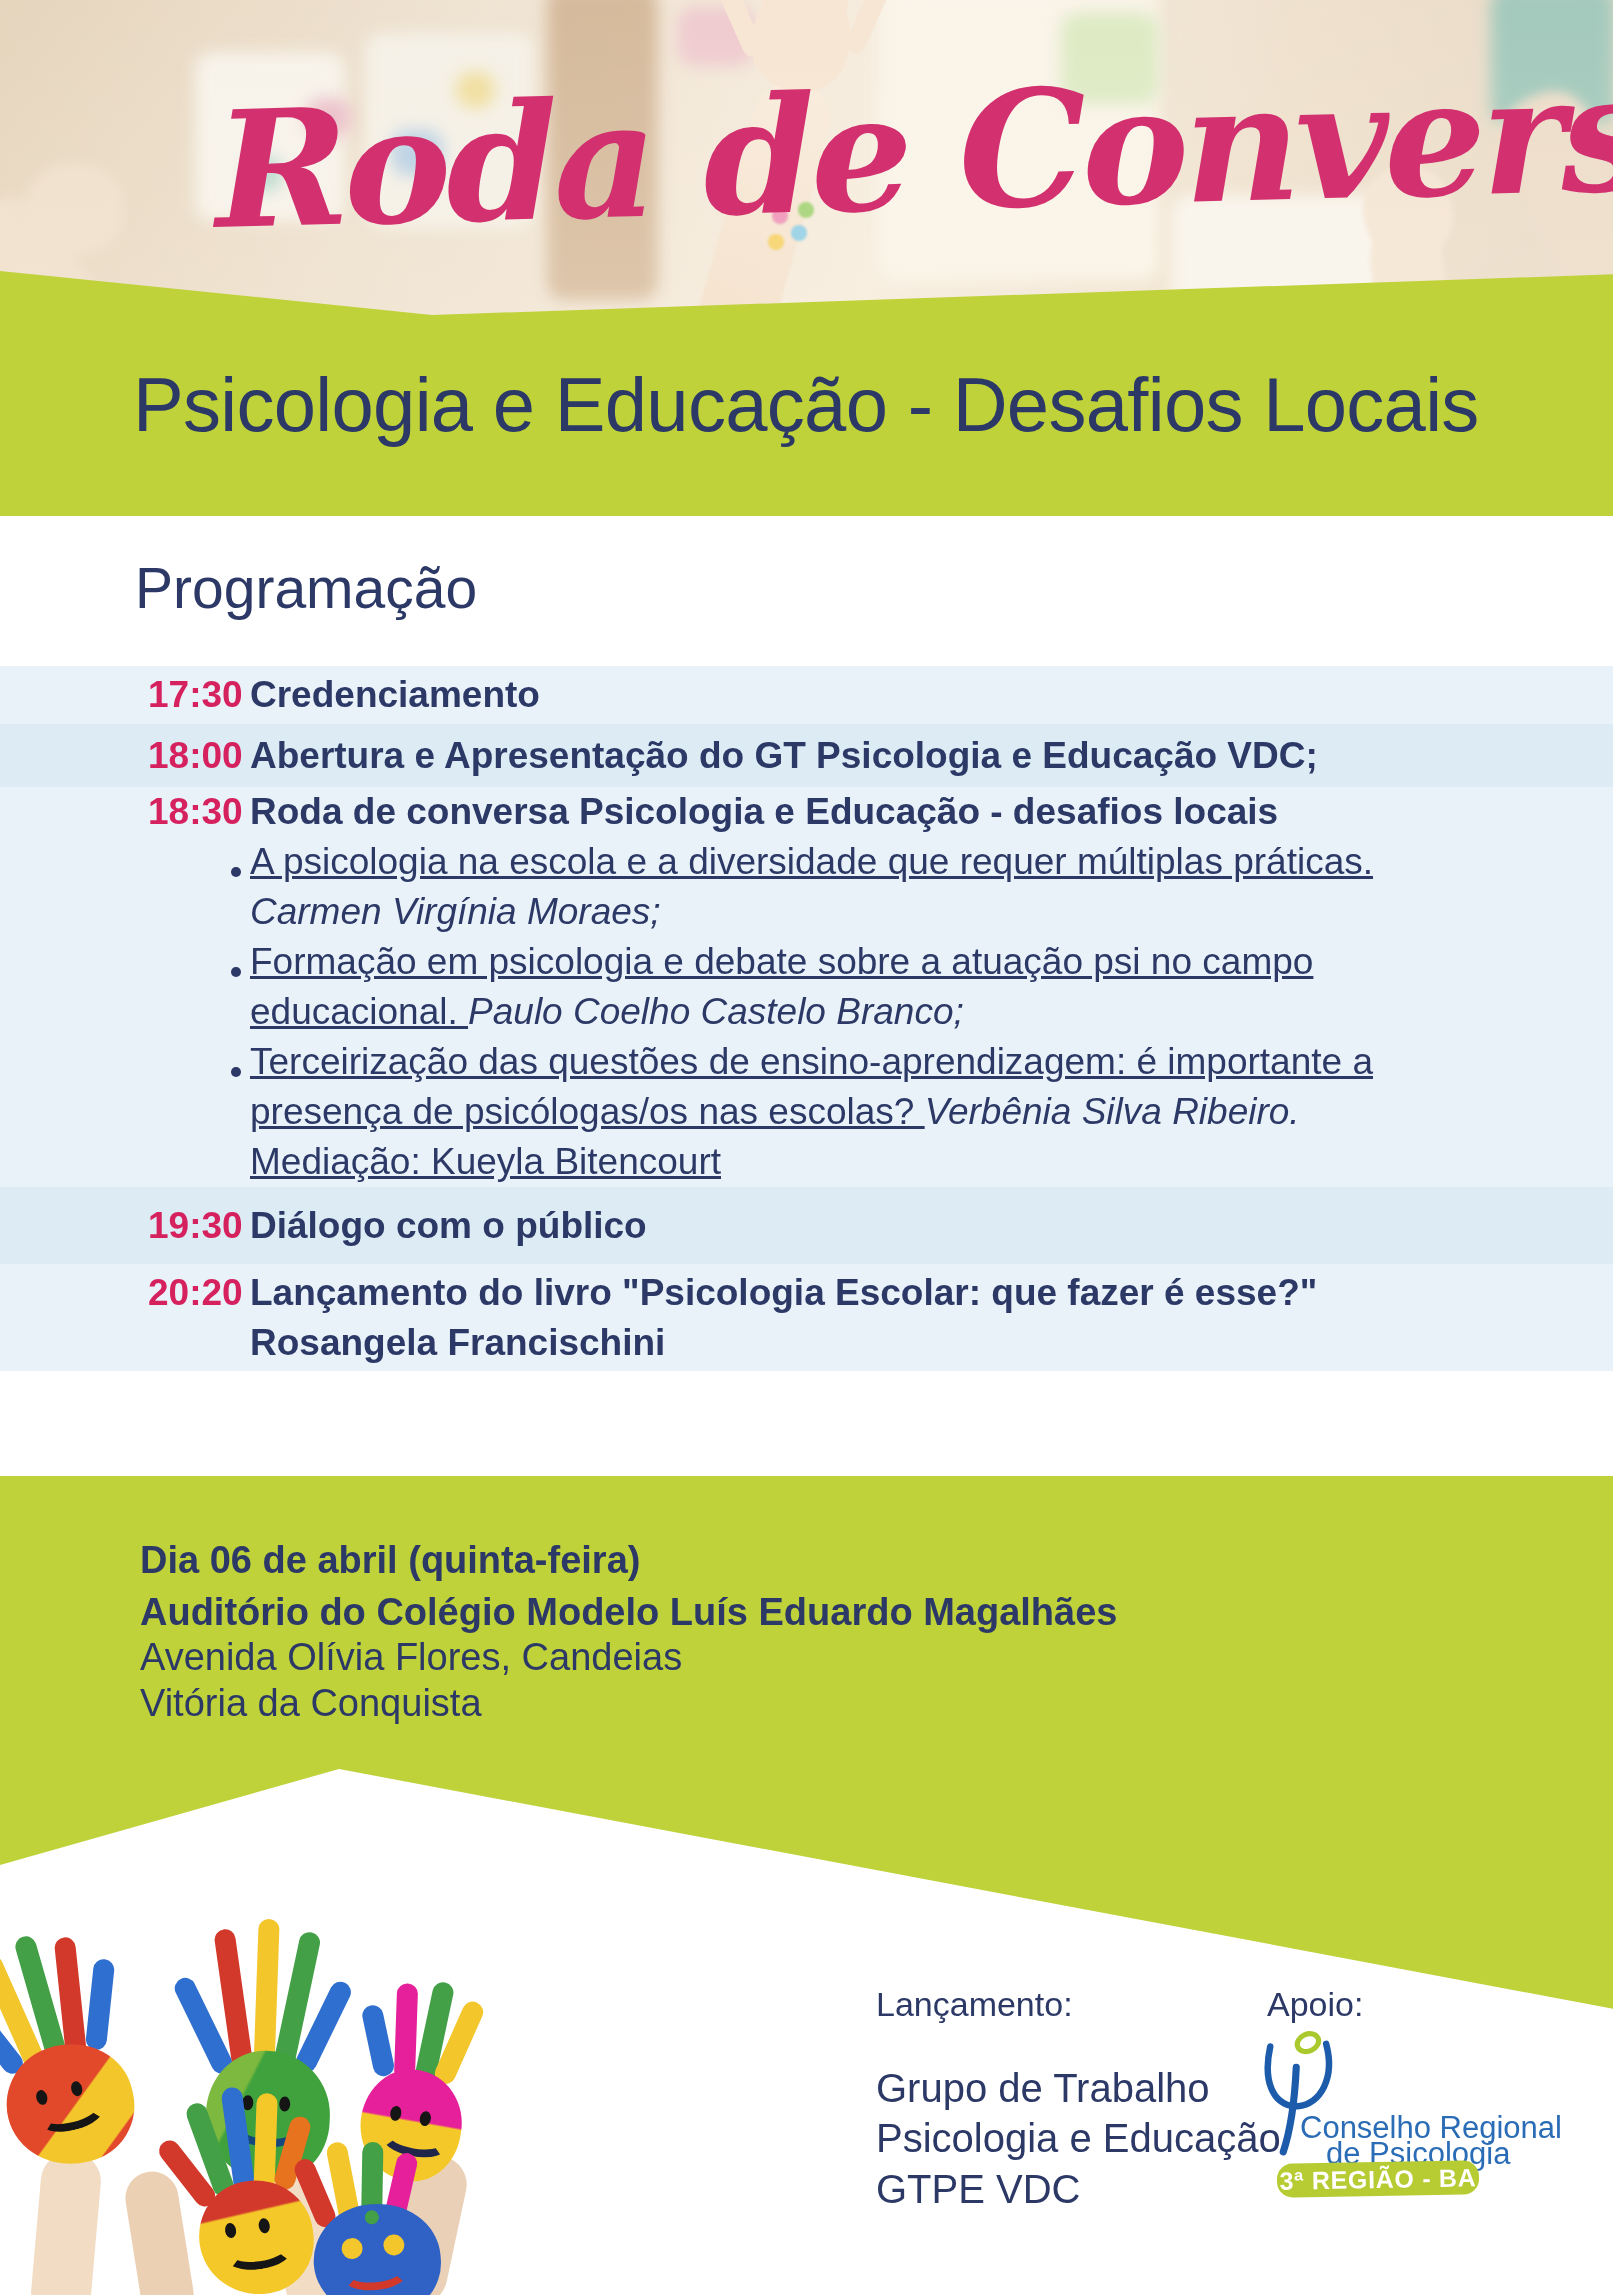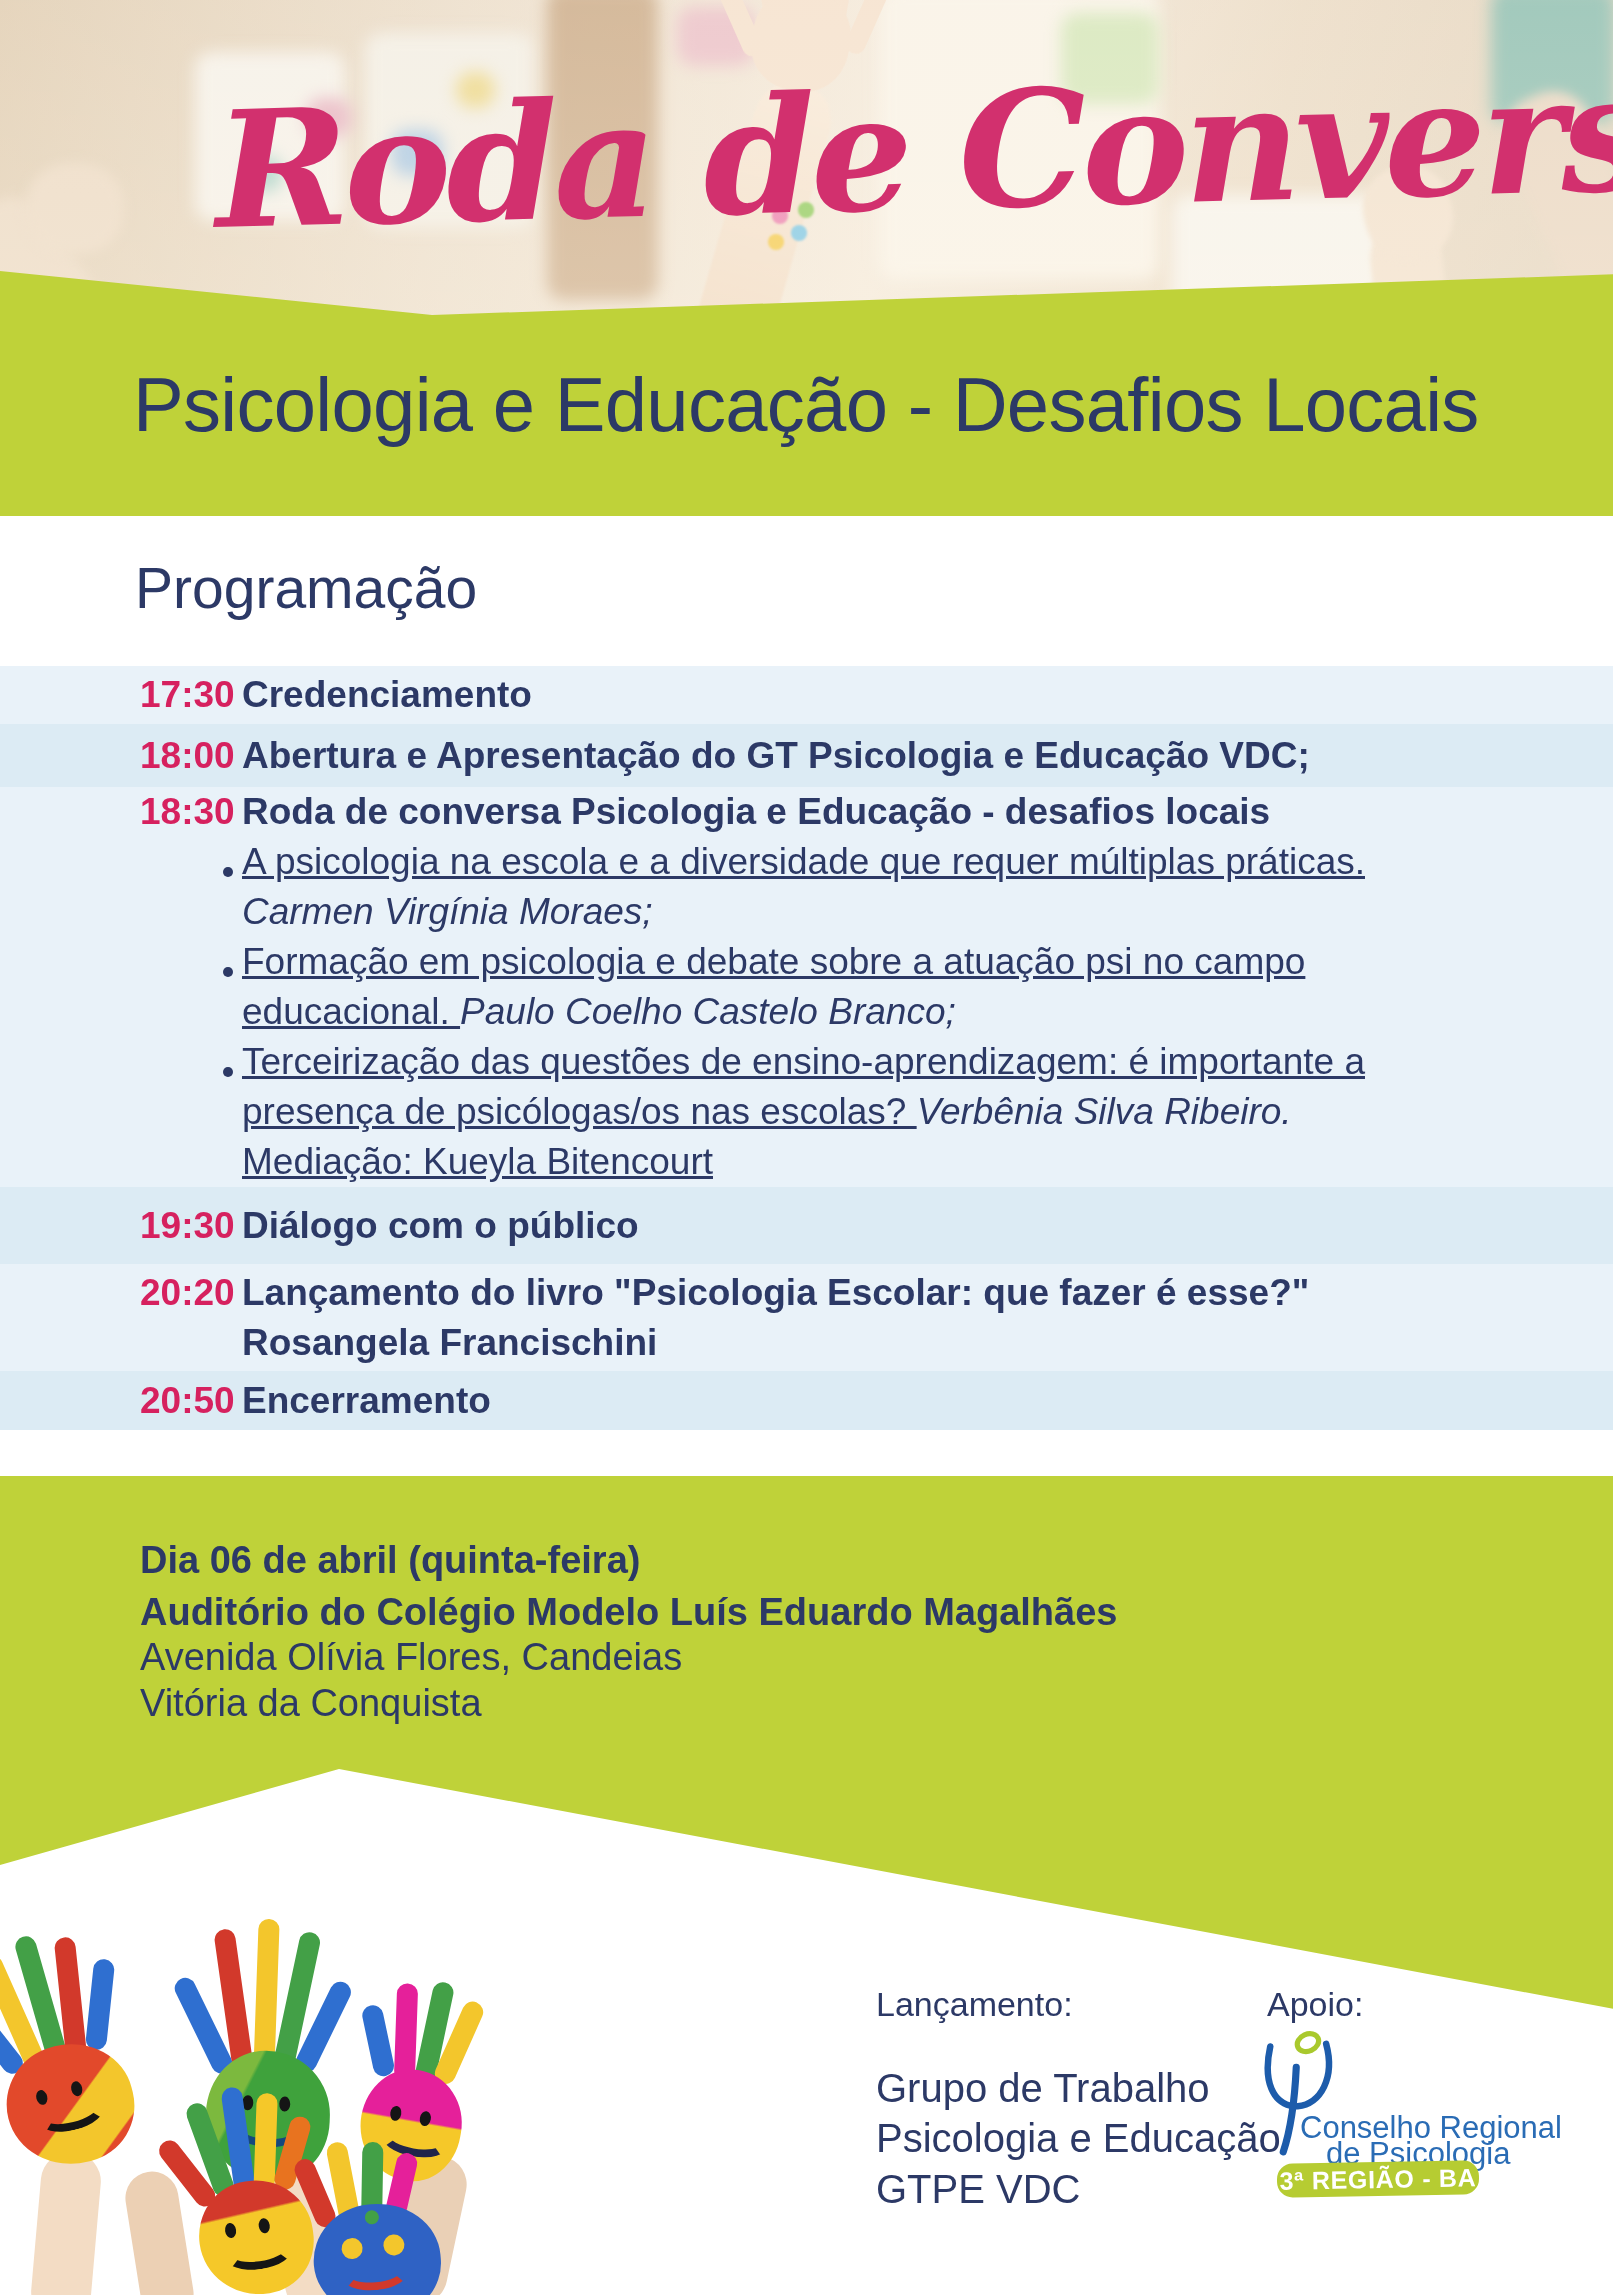--- a/index.html
+++ b/index.html
@@ -60,21 +60,21 @@
   .headline{position:absolute;left:133px;top:96px;font-size:76px;line-height:1;letter-spacing:-0.7px;
             color:#2c3966;white-space:nowrap;}
 
   
   .section{position:absolute;left:135px;top:555px;margin:0;font-size:57px;font-weight:normal;
            color:#2c3966;letter-spacing:0px;}
 
   
   .schedule{position:absolute;left:0;top:666px;width:1614px;}
   .row{position:relative;width:1614px;box-sizing:border-box;display:flex;flex-direction:column;
-       justify-content:center;}
+       justify-content:center;padding-left:8px;}
   .row.light{background:#e9f2f9;}
   .row.dark{background:#dcebf4;}
   .r0{height:58px;}  .r1{height:63px;}  .r2{height:400px;}
   .r3{height:77px;} .r4{height:107px;} .r5{height:59px;}
   .line{position:relative;padding-left:140px;font-size:37px;line-height:50px;white-space:nowrap;}
   .time{display:inline-block;width:102px;font-weight:bold;color:#d6215f;}
   .stitle{font-weight:bold;color:#2c3966;}
   .sub{padding-left:242px;color:#2c3966;}
   .sub .reg{font-weight:normal;text-decoration:underline;}
   .ital{font-style:italic;}
@@ -266,25 +266,20 @@
       </div>
     </div>
 
     <div class="row r4 light">
       <div class="line">
         <span class="time">20:20</span><span class="stitle">Lançamento do livro "Psicologia Escolar: que fazer é esse?"</span>
       </div>
       <div class="line cont2">Rosangela Francischini</div>
     </div>
 
-    <div class="row r5 dark">
-      <div class="line">
-        <span class="time">20:50</span><span class="stitle">Encerramento</span>
-      </div>
-    </div>
   </div>
 
   <div class="info">
     <div class="iline i1">Dia 06 de abril (quinta-feira)</div>
     <div class="iline i2">Auditório do Colégio Modelo Luís Eduardo Magalhães</div>
     <div class="iline i3">Avenida Olívia Flores, Candeias</div>
     <div class="iline i4">Vitória da Conquista</div>
   </div>
 
   <div class="hands">

